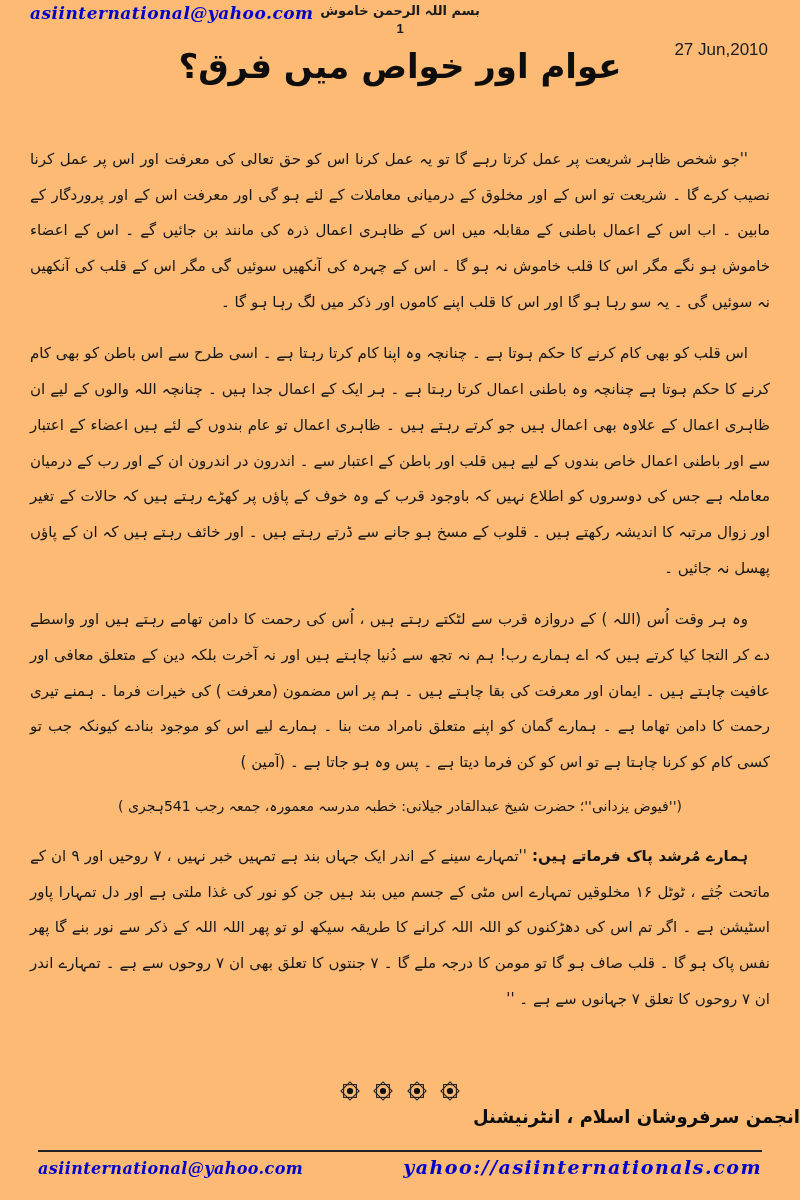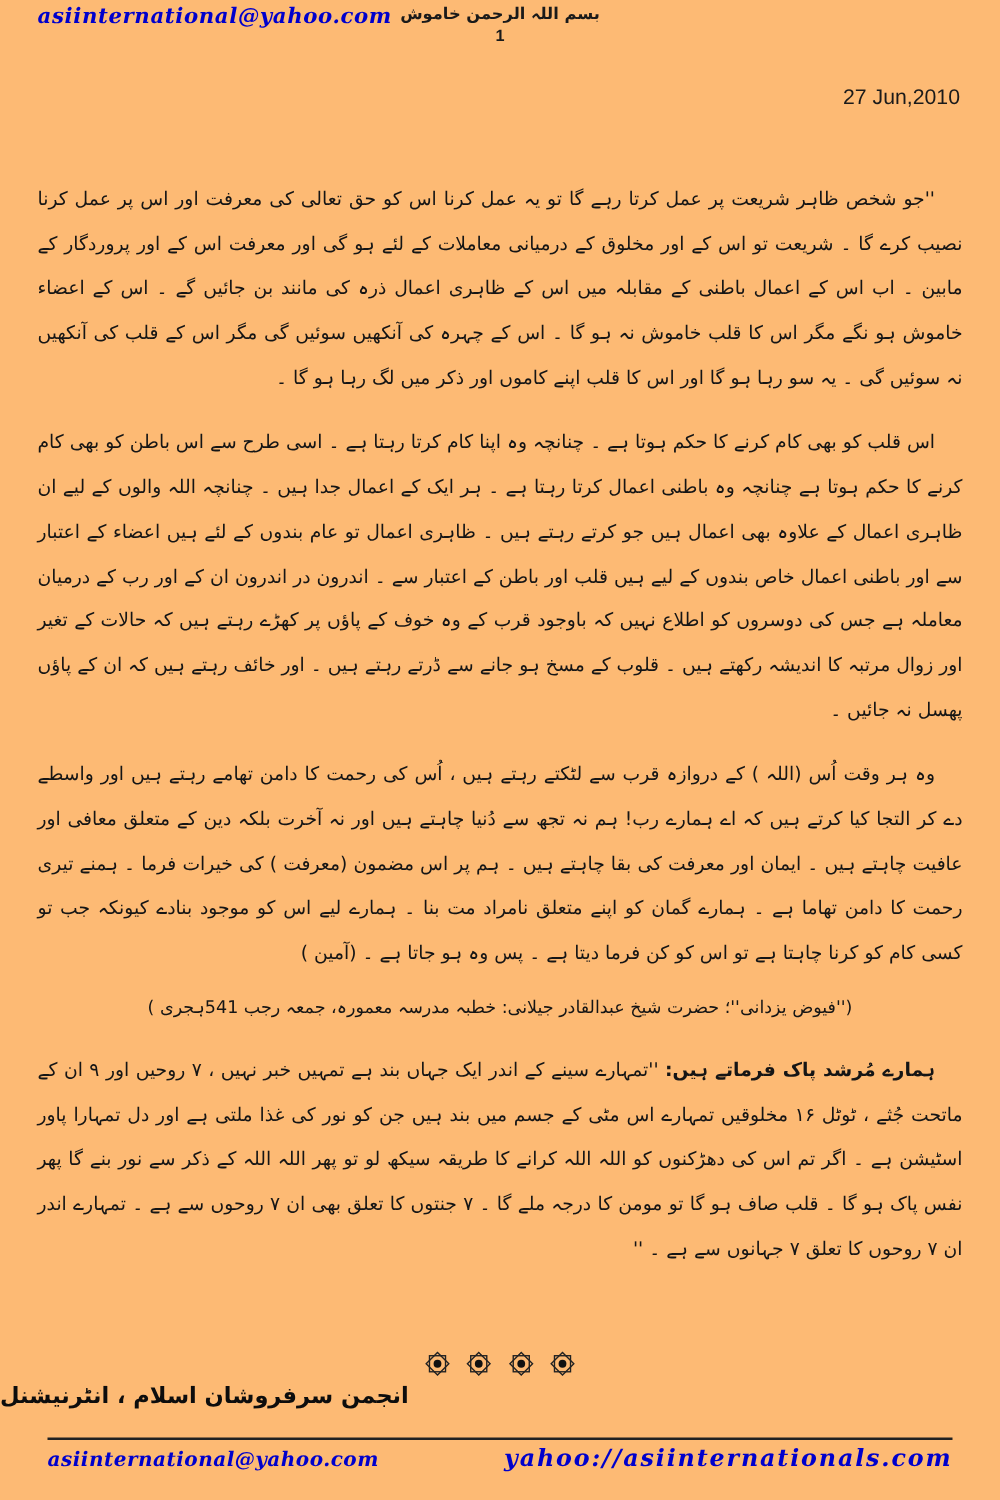--- a/index.html
+++ b/index.html
@@ -29,21 +29,21 @@
   }
   .page-number {
     position: absolute; top: 21px; left: 0; right: 0;
     text-align: center;
     font-family: "Liberation Sans", sans-serif;
     font-size: 13px; font-weight: bold; color: #1a1a1a;
   }
   .doc-date {
     position: absolute; top: 40px; right: 32px;
     font-family: "Liberation Sans", sans-serif;
-    font-size: 17px; color: #1a1a1a; margin-top: 28px;
+    font-size: 17px; color: #1a1a1a;
   }
   .doc-title {
     position: absolute; top: 46px; left: 0; right: 0;
     text-align: center; direction: rtl;
     font-size: 34px; font-weight: bold; color: #0d0d0d;
   }
 
   
   .content {
     position: absolute; top: 126px; left: 30px; right: 30px;
@@ -61,21 +61,21 @@
   .quote-lead { font-weight: bold; }
 
   
   .ornaments {
     position: absolute; top: 1080px; left: 0; right: 0;
     text-align: center; line-height: 0;
   }
   .ornament { display: inline-block; margin: 0 3px; vertical-align: middle; }
   .org-name {
     position: absolute; top: 1106px; left: 0; right: 0;
-    text-align: left; direction: rtl;
+    text-align: right; direction: rtl;
     font-size: 18px; font-weight: bold; color: #0d0d0d;
   }
   .footer-rule {
     position: absolute; top: 1150px; left: 38px; right: 38px;
     border-top: 2px solid #222; height: 0;
   }
   .footer-links {
     position: absolute; top: 1156px; left: 38px; right: 38px;
     display: flex; justify-content: space-between; align-items: baseline;
   }
@@ -98,20 +98,21 @@
 <div class="page">
 
   <a class="header-email" href="#">asiinternational@yahoo.com</a>
 
   <div class="bismillah">بسم اللہ الرحمن خاموش</div>
 
   <div class="page-number">1</div>
 
   <div class="doc-date">27 Jun,2010</div>
 
+  <div class="doc-title">عوام اور خواص میں فرق؟</div>
 
   <div class="content">
     <p>''جو شخص ظاہر شریعت پر عمل کرتا رہے گا تو یہ عمل کرنا اس کو حق تعالی کی معرفت اور اس پر عمل کرنا نصیب کرے گا ۔ شریعت تو اس کے اور مخلوق کے درمیانی معاملات کے لئے ہو گی اور معرفت اس کے اور پروردگار کے مابین ۔ اب اس کے اعمال باطنی کے مقابلہ میں اس کے ظاہری اعمال ذرہ کی مانند بن جائیں گے ۔ اس کے اعضاء خاموش ہو نگے مگر اس کا قلب خاموش نہ ہو گا ۔ اس کے چہرہ کی آنکھیں سوئیں گی مگر اس کے قلب کی آنکھیں نہ سوئیں گی ۔ یہ سو رہا ہو گا اور اس کا قلب اپنے کاموں اور ذکر میں لگ رہا ہو گا ۔</p>
     <p>اس قلب کو بھی کام کرنے کا حکم ہوتا ہے ۔ چنانچہ وہ اپنا کام کرتا رہتا ہے ۔ اسی طرح سے اس باطن کو بھی کام کرنے کا حکم ہوتا ہے چنانچہ وہ باطنی اعمال کرتا رہتا ہے ۔ ہر ایک کے اعمال جدا ہیں ۔ چنانچہ اللہ والوں کے لیے ان ظاہری اعمال کے علاوہ بھی اعمال ہیں جو کرتے رہتے ہیں ۔ ظاہری اعمال تو عام بندوں کے لئے ہیں اعضاء کے اعتبار سے اور باطنی اعمال خاص بندوں کے لیے ہیں قلب اور باطن کے اعتبار سے ۔ اندرون در اندرون ان کے اور رب کے درمیان معاملہ ہے جس کی دوسروں کو اطلاع نہیں کہ باوجود قرب کے وہ خوف کے پاؤں پر کھڑے رہتے ہیں کہ حالات کے تغیر اور زوال مرتبہ کا اندیشہ رکھتے ہیں ۔ قلوب کے مسخ ہو جانے سے ڈرتے رہتے ہیں ۔ اور خائف رہتے ہیں کہ ان کے پاؤں پھسل نہ جائیں ۔</p>
     <p>وہ ہر وقت اُس (اللہ ) کے دروازہ قرب سے لٹکتے رہتے ہیں ، اُس کی رحمت کا دامن تھامے رہتے ہیں اور واسطے دے کر التجا کیا کرتے ہیں کہ اے ہمارے رب! ہم نہ تجھ سے دُنیا چاہتے ہیں اور نہ آخرت بلکہ دین کے متعلق معافی اور عافیت چاہتے ہیں ۔ ایمان اور معرفت کی بقا چاہتے ہیں ۔ ہم پر اس مضمون (معرفت ) کی خیرات فرما ۔ ہمنے تیری رحمت کا دامن تھاما ہے ۔ ہمارے گمان کو اپنے متعلق نامراد مت بنا ۔ ہمارے لیے اس کو موجود بنادے کیونکہ جب تو کسی کام کو کرنا چاہتا ہے تو اس کو کن فرما دیتا ہے ۔ پس وہ ہو جاتا ہے ۔ (آمین )</p>
     <p class="attribution">(''فیوض یزدانی''؛ حضرت شیخ عبدالقادر جیلانی: خطبہ مدرسہ معمورہ، جمعہ رجب 541ہجری )</p>
     <p><span class="quote-lead">ہمارے مُرشد پاک فرماتے ہیں:</span> <span>''تمہارے سینے کے اندر ایک جہاں بند ہے تمہیں خبر نہیں ، ۷ روحیں اور ۹ ان کے ماتحت جُثے ، ٹوٹل ۱۶ مخلوقیں تمہارے اس مٹی کے جسم میں بند ہیں جن کو نور کی غذا ملتی ہے اور دل تمہارا پاور اسٹیشن ہے ۔ اگر تم اس کی دھڑکنوں کو اللہ اللہ کرانے کا طریقہ سیکھ لو تو پھر اللہ اللہ کے ذکر سے نور بنے گا پھر نفس پاک ہو گا ۔ قلب صاف ہو گا تو مومن کا درجہ ملے گا ۔ ۷ جنتوں کا تعلق بھی ان ۷ روحوں سے ہے ۔ تمہارے اندر ان ۷ روحوں کا تعلق ۷ جہانوں سے ہے ۔ ''</span></p>
   </div>
 
   <div class="ornaments">

